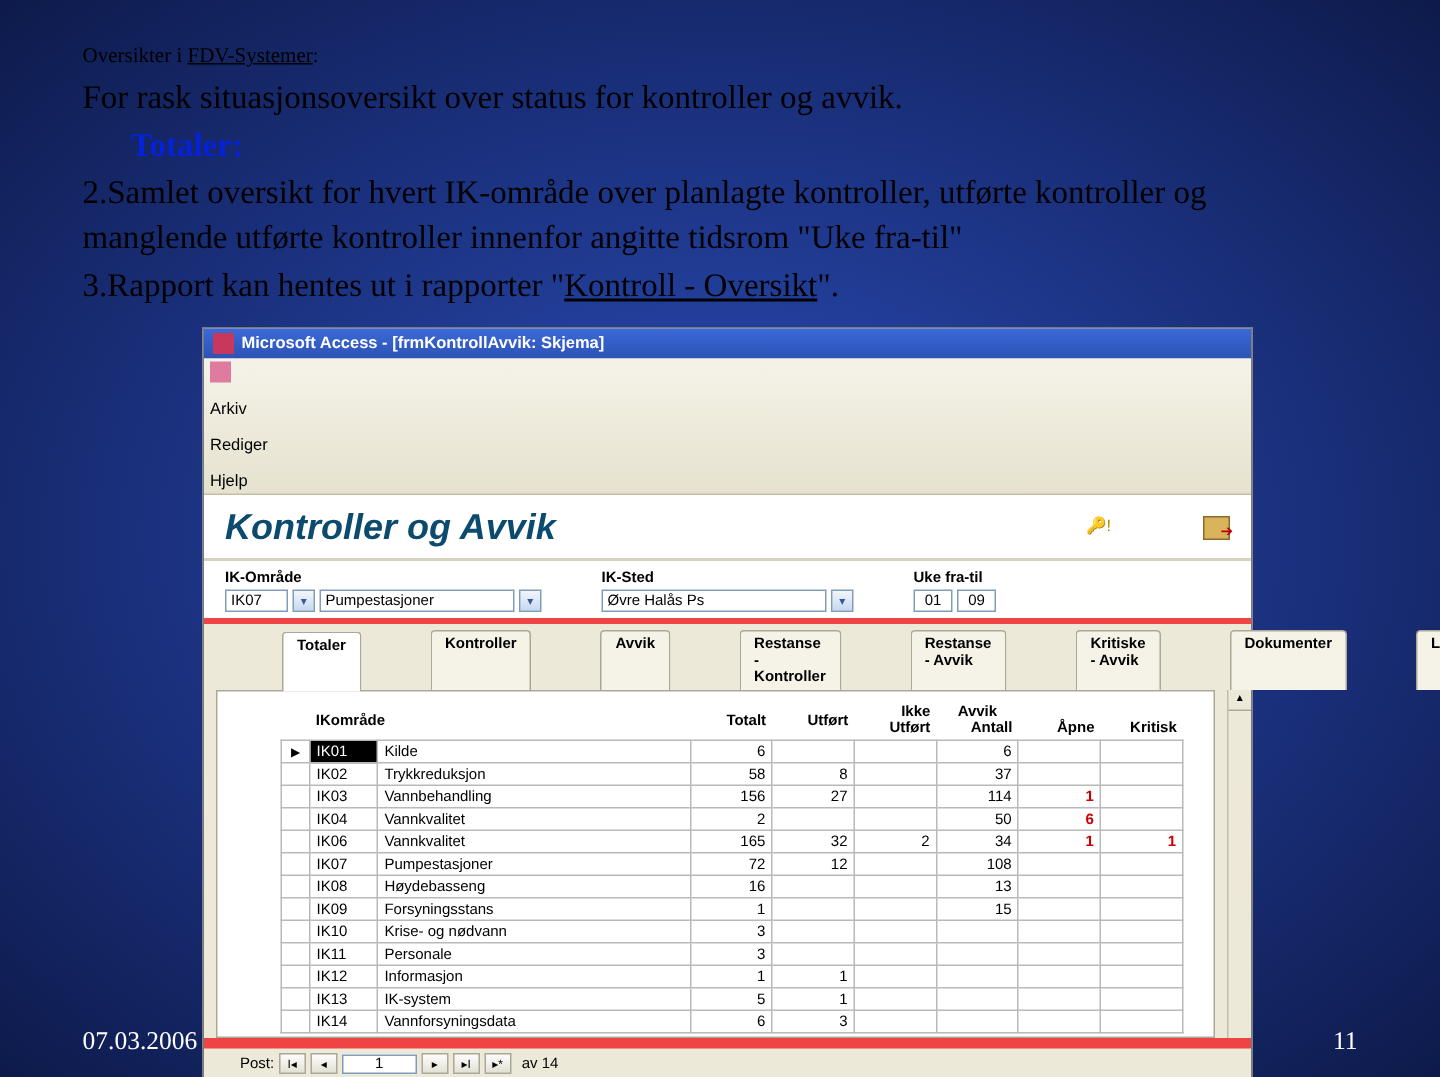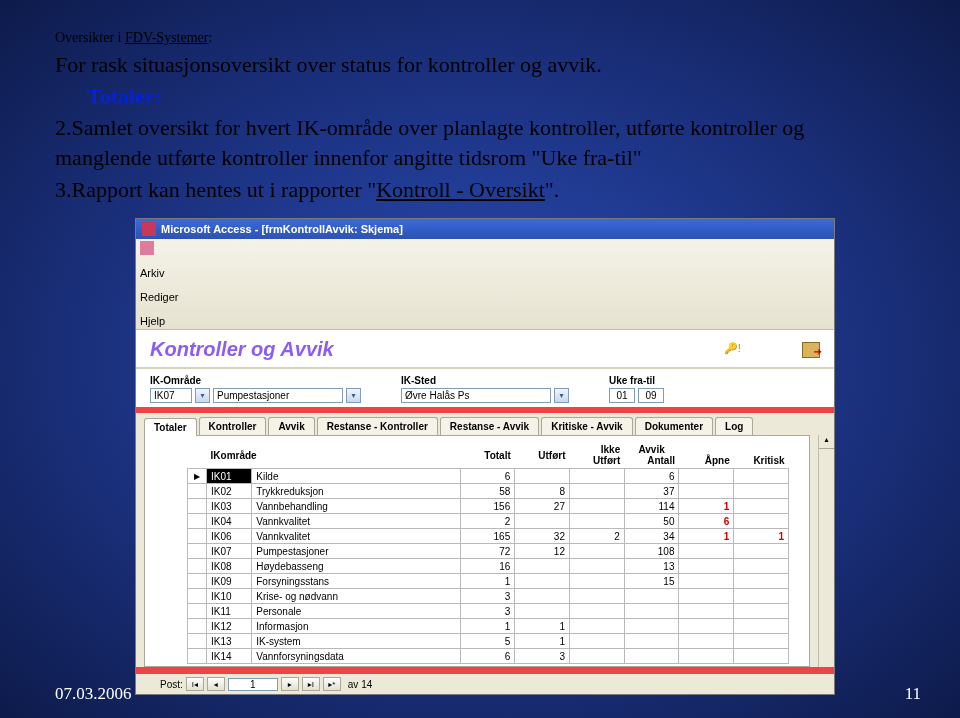--- a/index.html
+++ b/index.html
@@ -64,35 +64,35 @@
   .menubar span { cursor: default; }
   .app-header {
     background: #fff;
     border-bottom: 2px solid #d6d2c0;
     padding: 8px 14px 6px 14px;
     display: flex;
     justify-content: space-between;
     align-items: center;
   }
   .app-title {
-    color: #8b5cf6;
-    font-size: 20px;
+    color: #0c4a6e;
+    font-size: 24px;
     font-weight: bold;
     font-style: italic;
     font-family: "Arial", sans-serif;
   }
   .hdr-icons { display: flex; gap: 60px; align-items: center; }
   .icon-box { width: 18px; height: 16px; display: inline-block; }
   .form-row {
     background: #fff;
     padding: 6px 14px 4px 14px;
     display: flex;
     gap: 40px;
     align-items: flex-end;
-    border-bottom: 6px solid #ef4444;
+    border-bottom: 4px solid #ef4444;
   }
   .form-group { display: flex; flex-direction: column; gap: 2px; }
   .form-label { font-weight: bold; font-size: 10px; }
   .form-controls { display: flex; gap: 3px; align-items: center; }
   .combo {
     border: 1px solid #7f9db9;
     background: #fff;
     font-size: 10px;
     padding: 1px 3px;
     display: inline-block;
@@ -116,20 +116,21 @@
     gap: 2px;
   }
   .tab {
     background: #f5f3e7;
     border: 1px solid #aca899;
     border-bottom: none;
     padding: 3px 9px;
     font-size: 10px;
     font-weight: bold;
     border-radius: 3px 3px 0 0;
+    margin-left: 44px;
   }
   .tab.active { background: #fff; position: relative; top: 1px; }
   .grid-area {
     background: #fff;
     margin: 0 8px 0 8px;
     border: 1px solid #aca899;
     padding: 6px 2px 2px 2px;
   }
   .grid-inner {
     margin: 0 18px 0 40px;
@@ -195,21 +196,21 @@
     width: 50px;
     border: 1px solid #7f9db9;
     background: #fff;
     padding: 0 4px;
     text-align: center;
   }
   .footer {
     position: absolute;
     bottom: 14px;
     left: 55px;
-    right: 39px;
+    right: 55px;
     display: flex;
     justify-content: space-between;
     color: #fff;
     font-size: 17px;
   }
   .grid-flex { display: flex; }
 </style>
 </head>
 <body>
 

